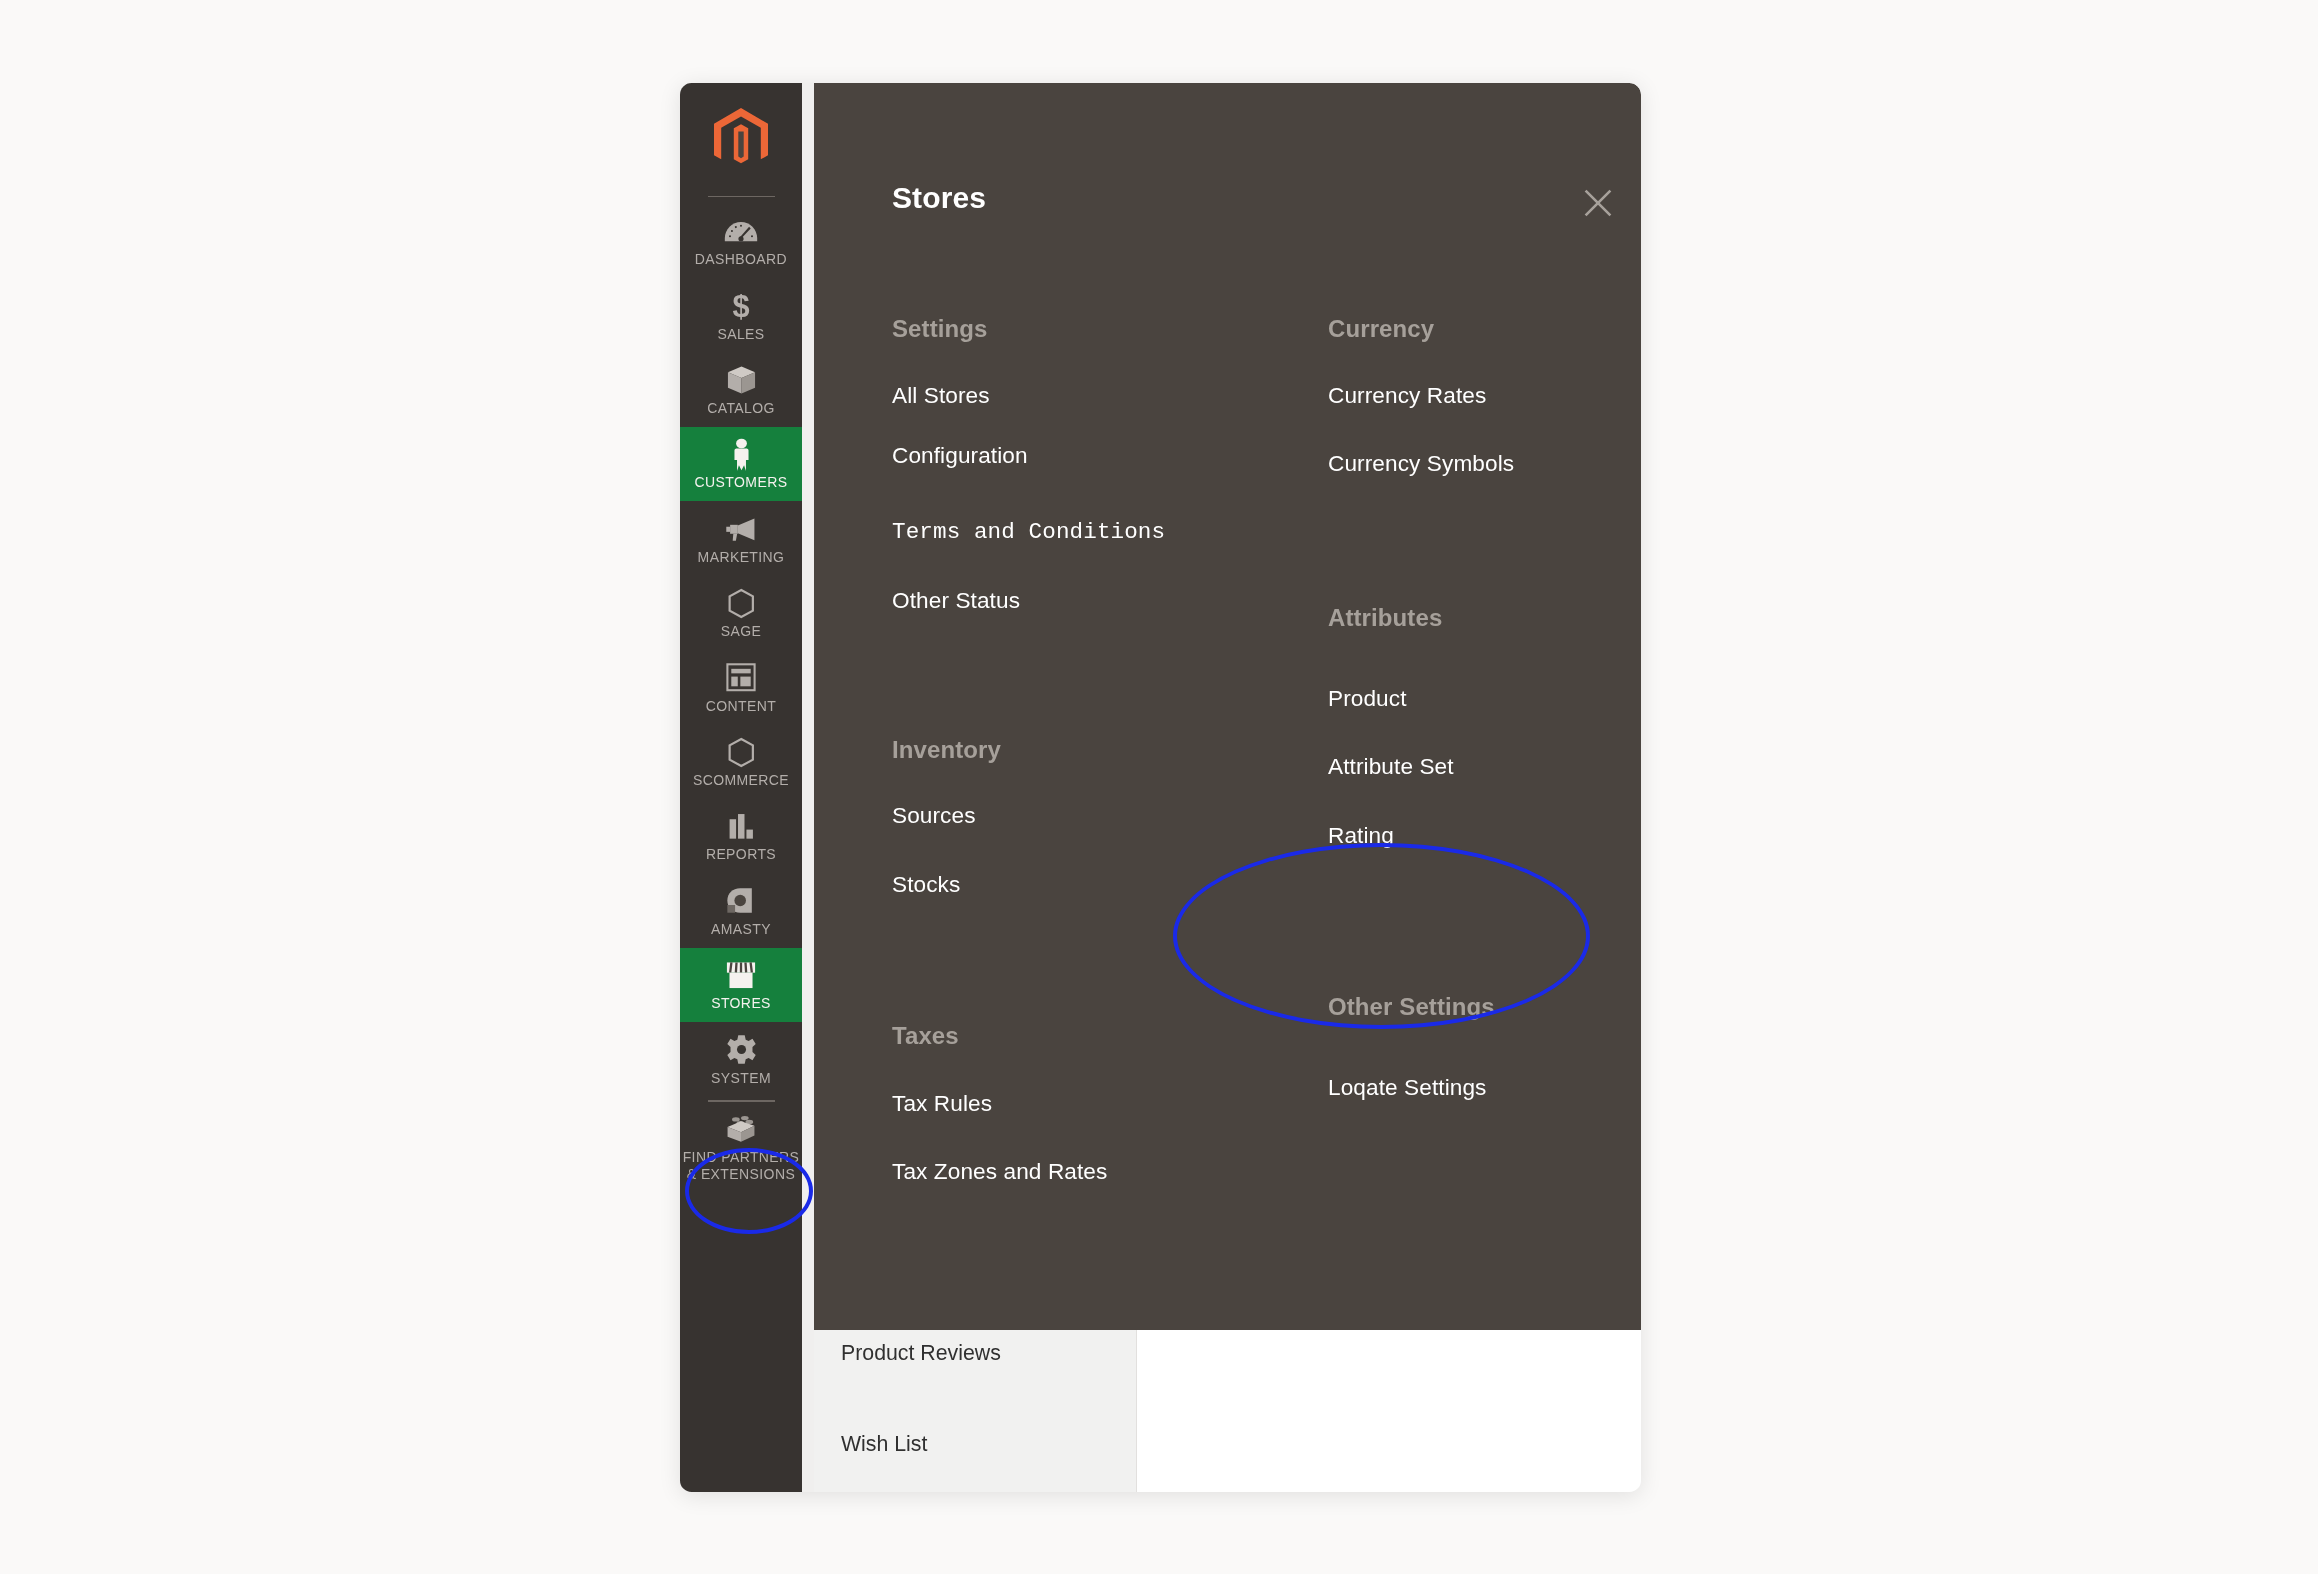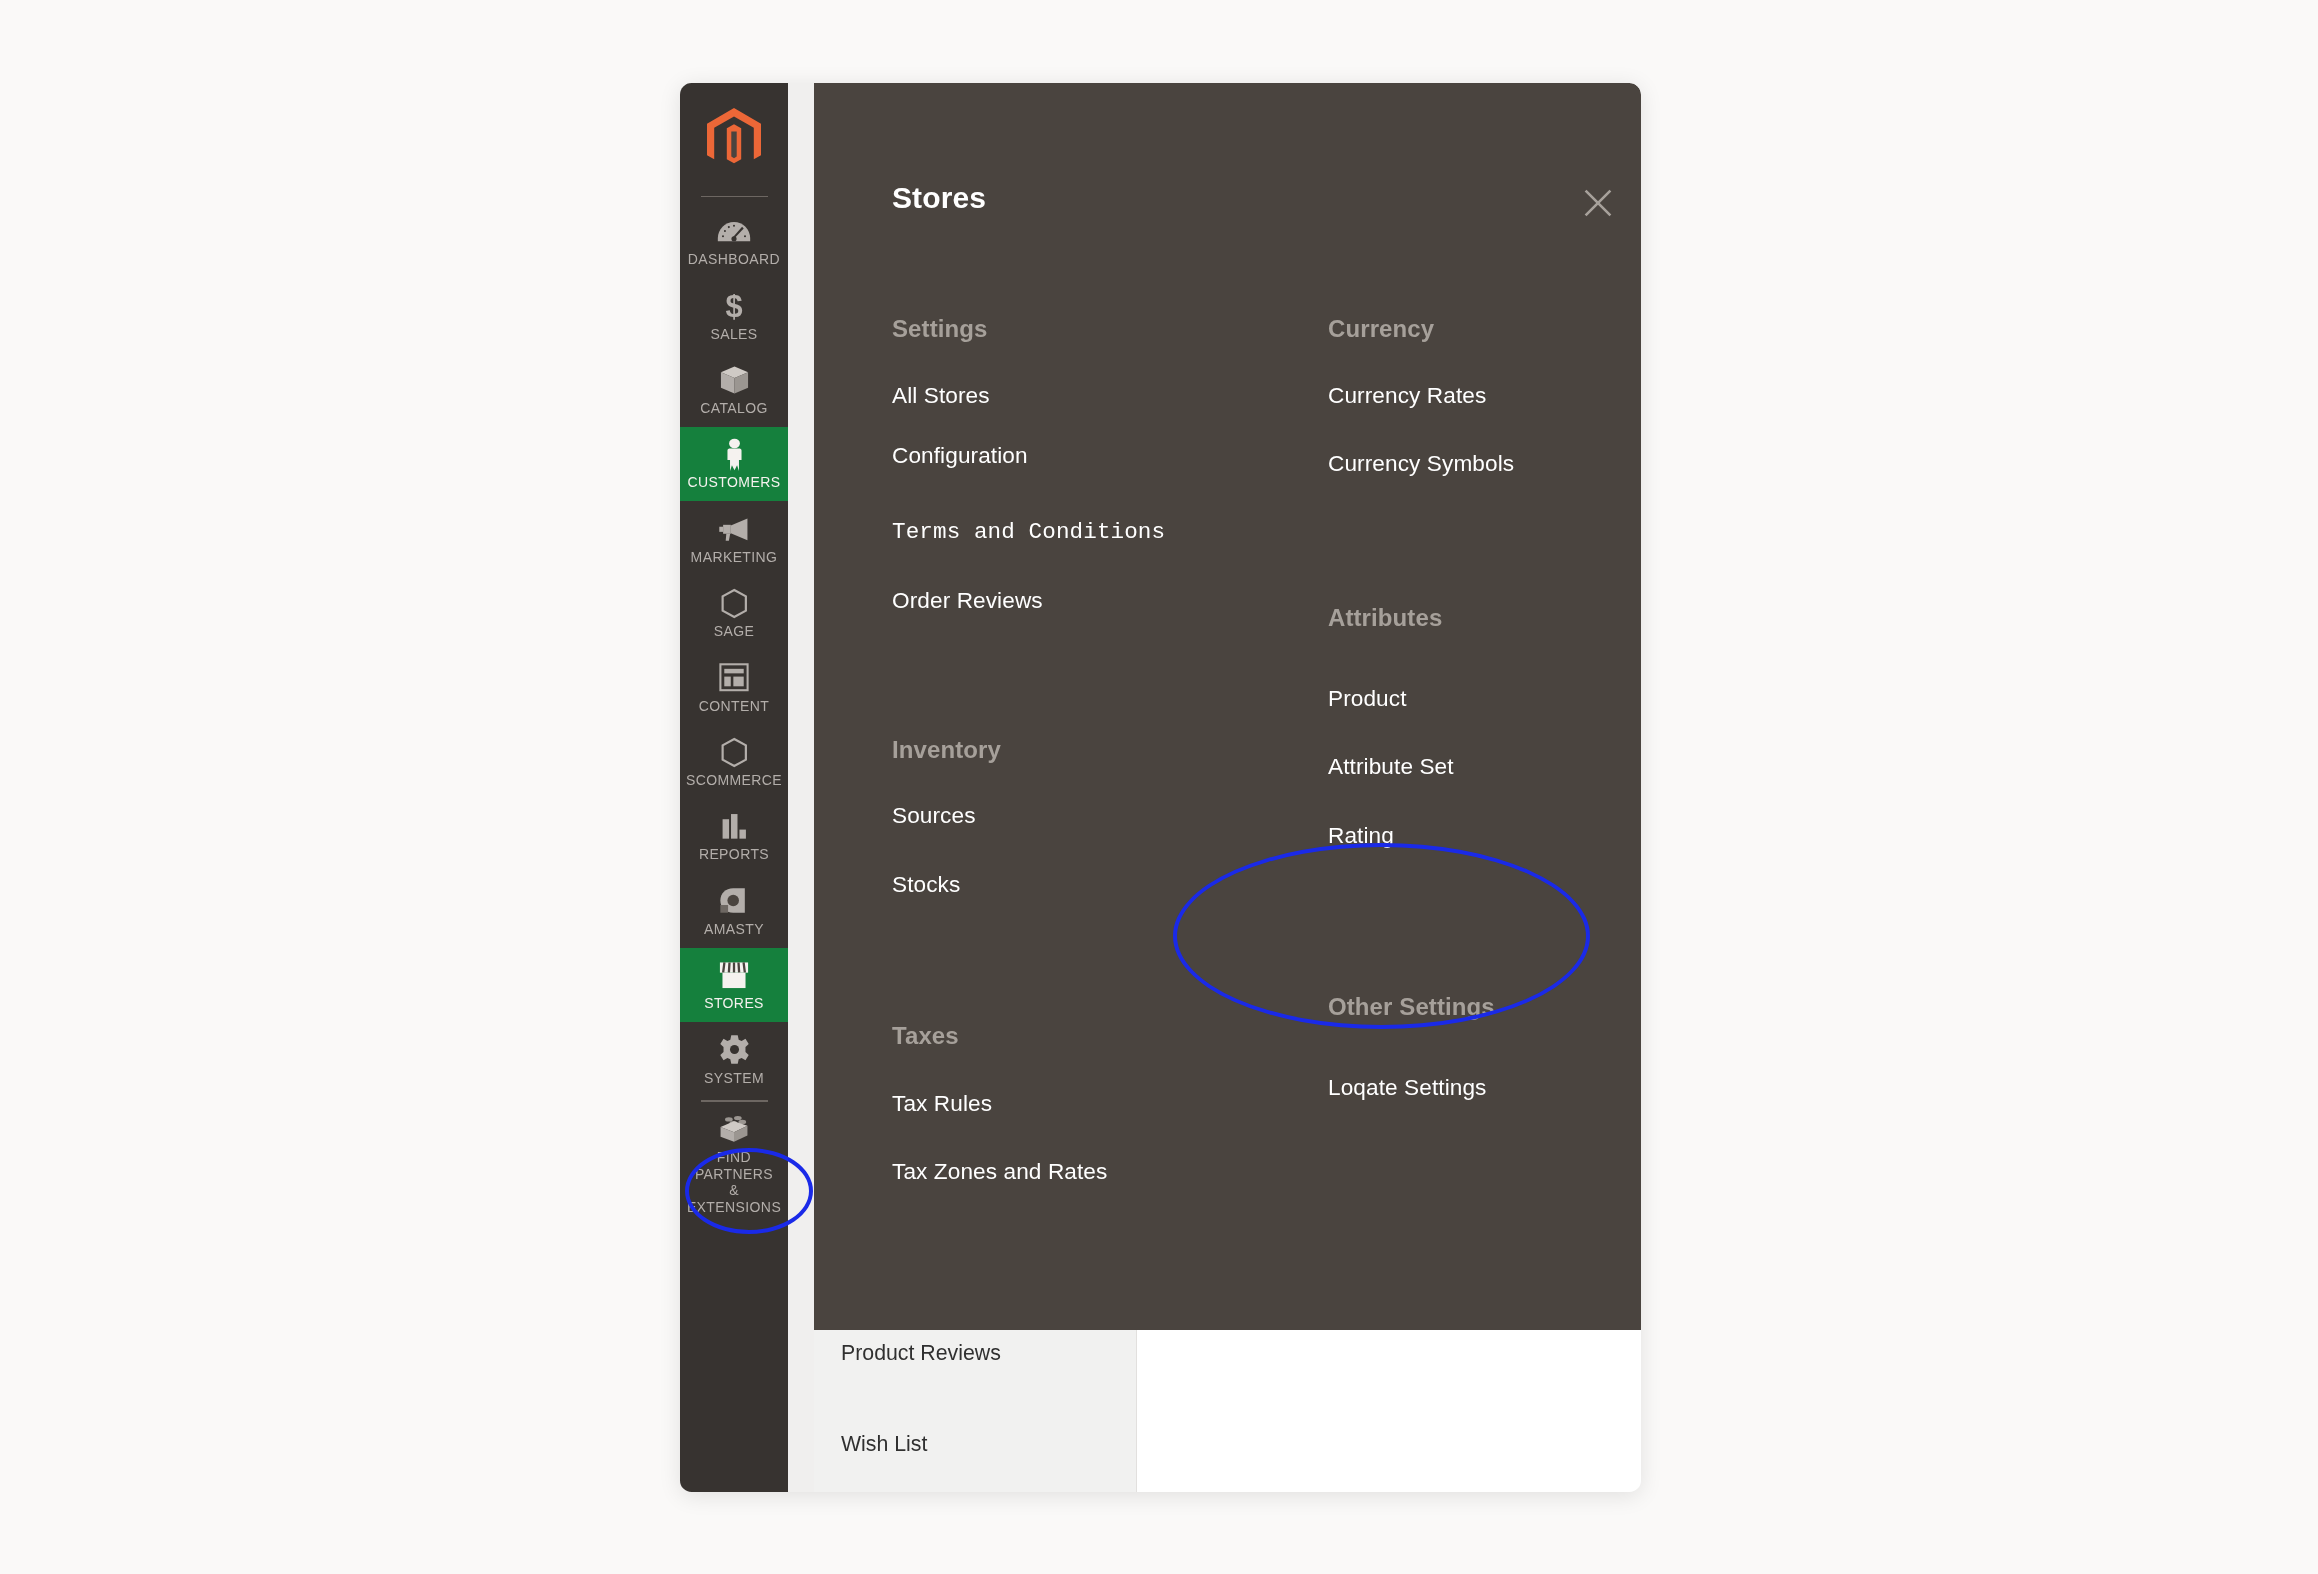--- a/index.html
+++ b/index.html
@@ -30,21 +30,21 @@
     border-radius: 11.6px;
     background: #f0efee;
     box-shadow: 0 3.9px 22px rgba(0,0,0,0.10);
     overflow: hidden;
   }
 
   
   #sidebar {
     position: absolute;
     left: 0; top: 0;
-    width: 108px;
+    width: 122px;
     height: 100%;
     background: #373330;
     z-index: 4;
   }
 
   #logo-cell {
     height: 113px;
     display: flex;
     align-items: center;
     justify-content: center;
@@ -389,21 +389,21 @@
         </svg>
       </div>
 
       <div class="menu-col" id="col-left">
 
         <div class="col-group" style="top:232px;">
           <div class="group-title">Settings</div>
           <a class="menu-link" style="position:absolute; top:68px;">All Stores</a>
           <a class="menu-link" style="position:absolute; top:128px;">Configuration</a>
           <a class="menu-link" style="position:absolute; top:204px;font-family:Liberation Mono, monospace;">Terms and Conditions</a>
-          <a class="menu-link" style="position:absolute; top:273px;">Order Reviews</a>
+          <a class="menu-link" style="position:absolute; top:273px;">Other Status</a>
         </div>
 
         <div class="col-group" style="top:653px;">
           <div class="group-title">Inventory</div>
           <a class="menu-link" style="position:absolute; top:67px;">Sources</a>
           <a class="menu-link" style="position:absolute; top:136px;">Stocks</a>
         </div>
 
         <div class="col-group" style="top:939px;">
           <div class="group-title">Taxes</div>

